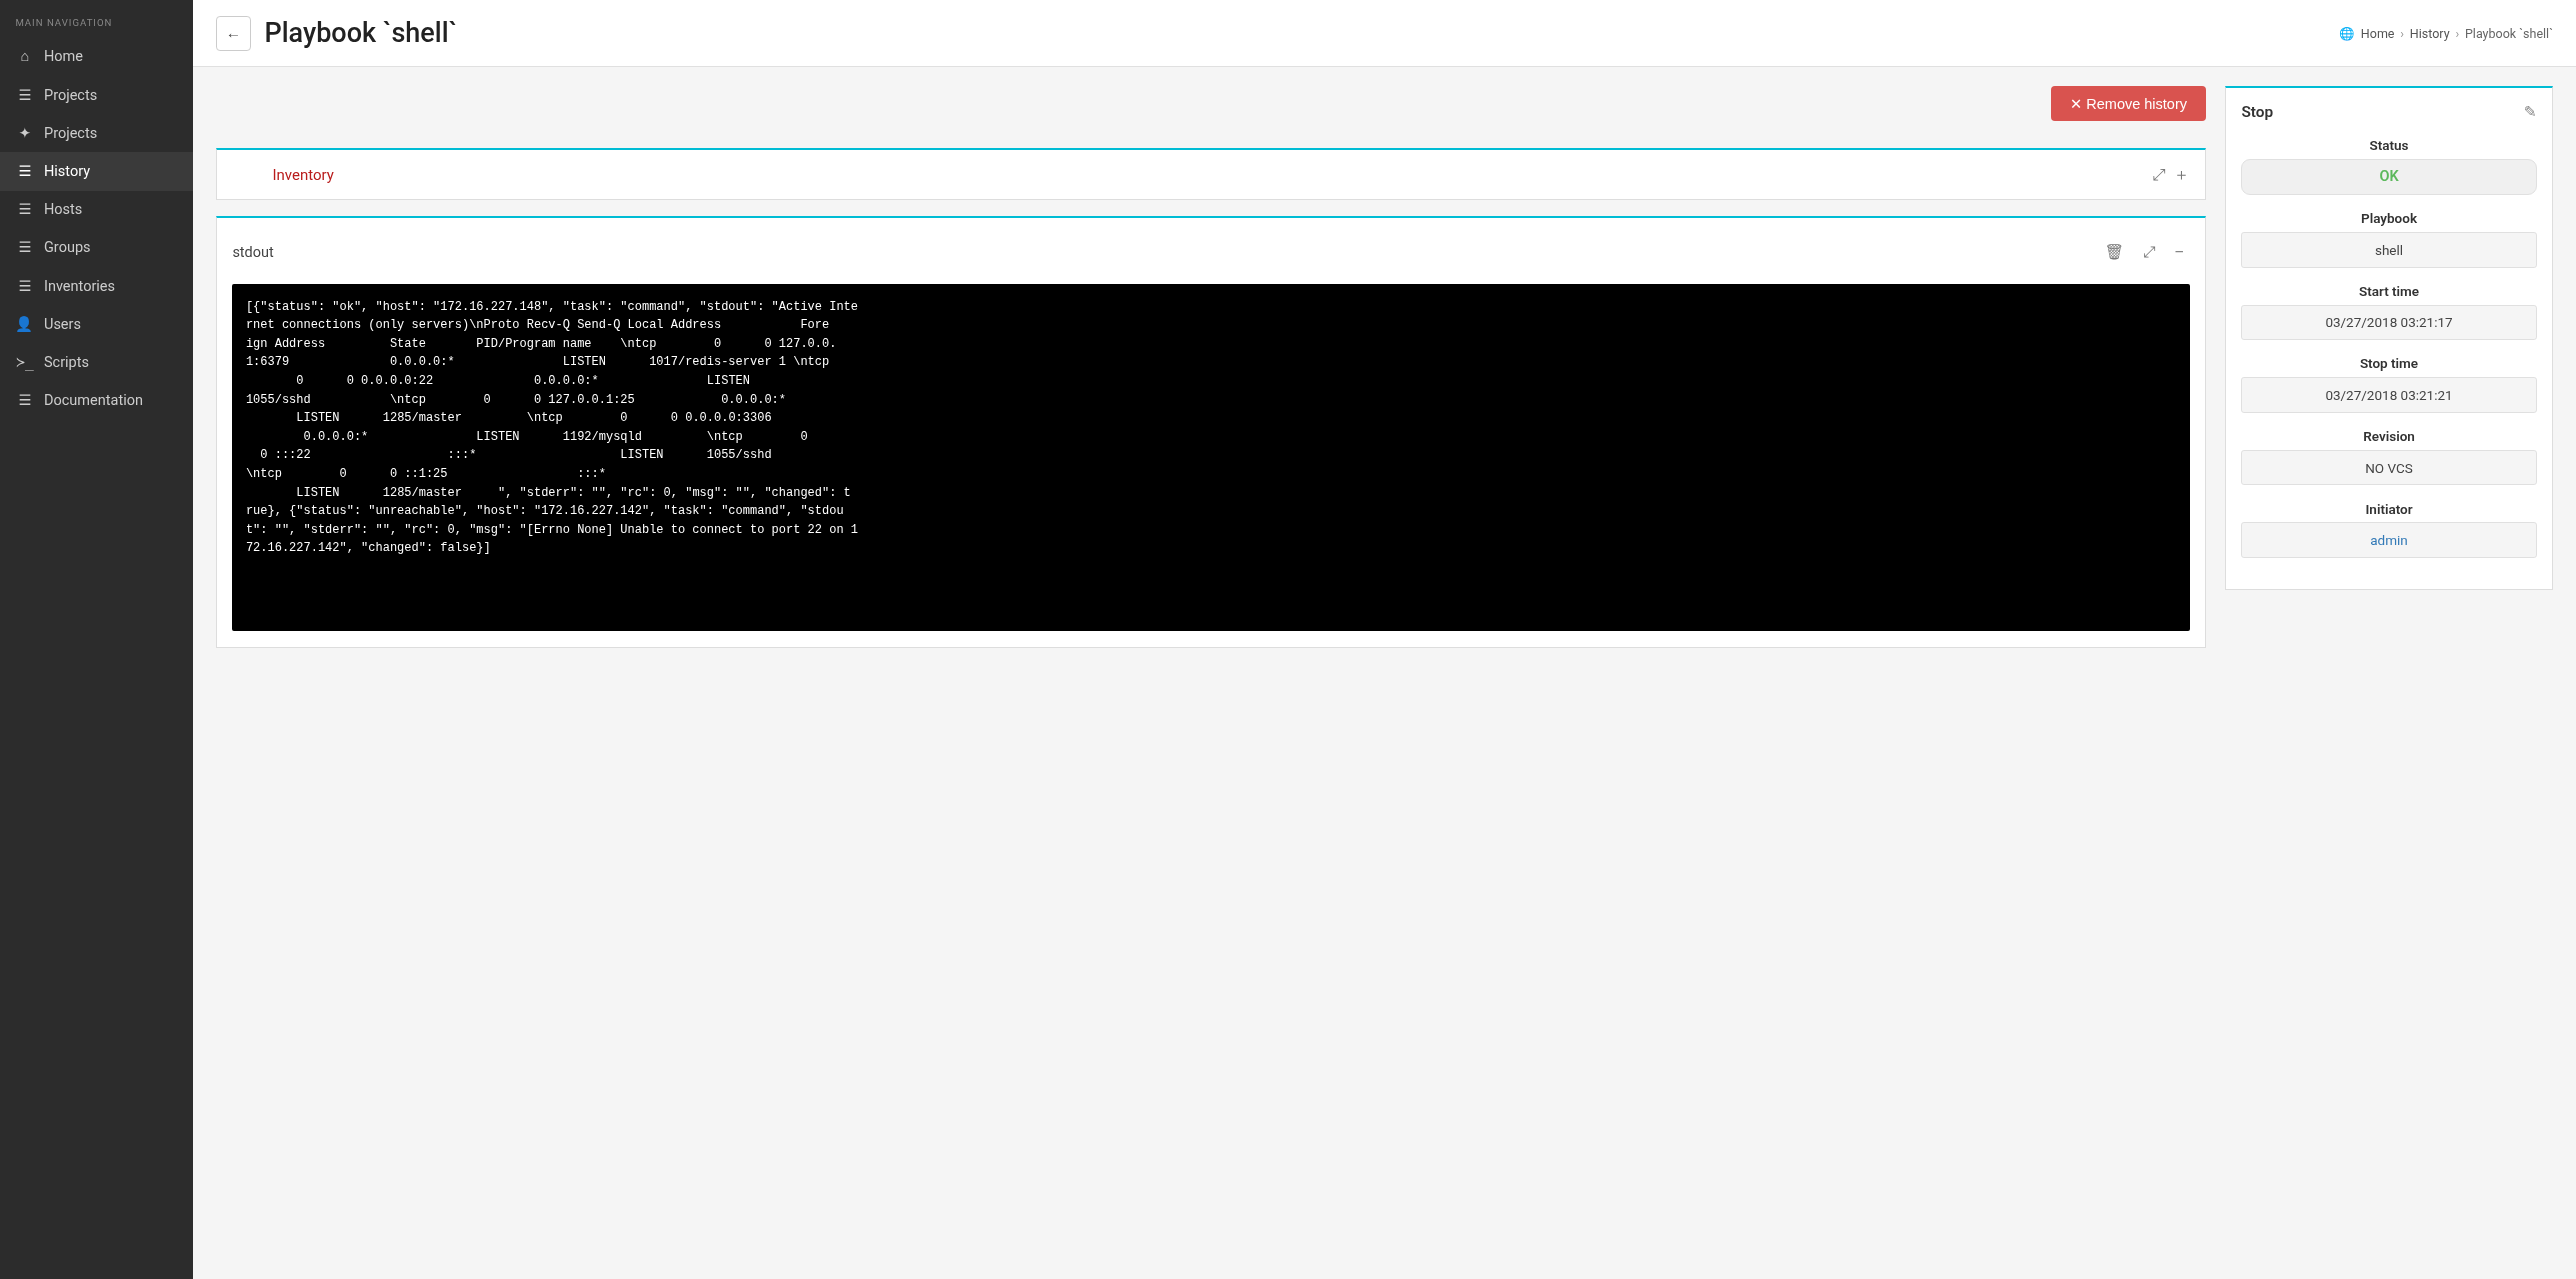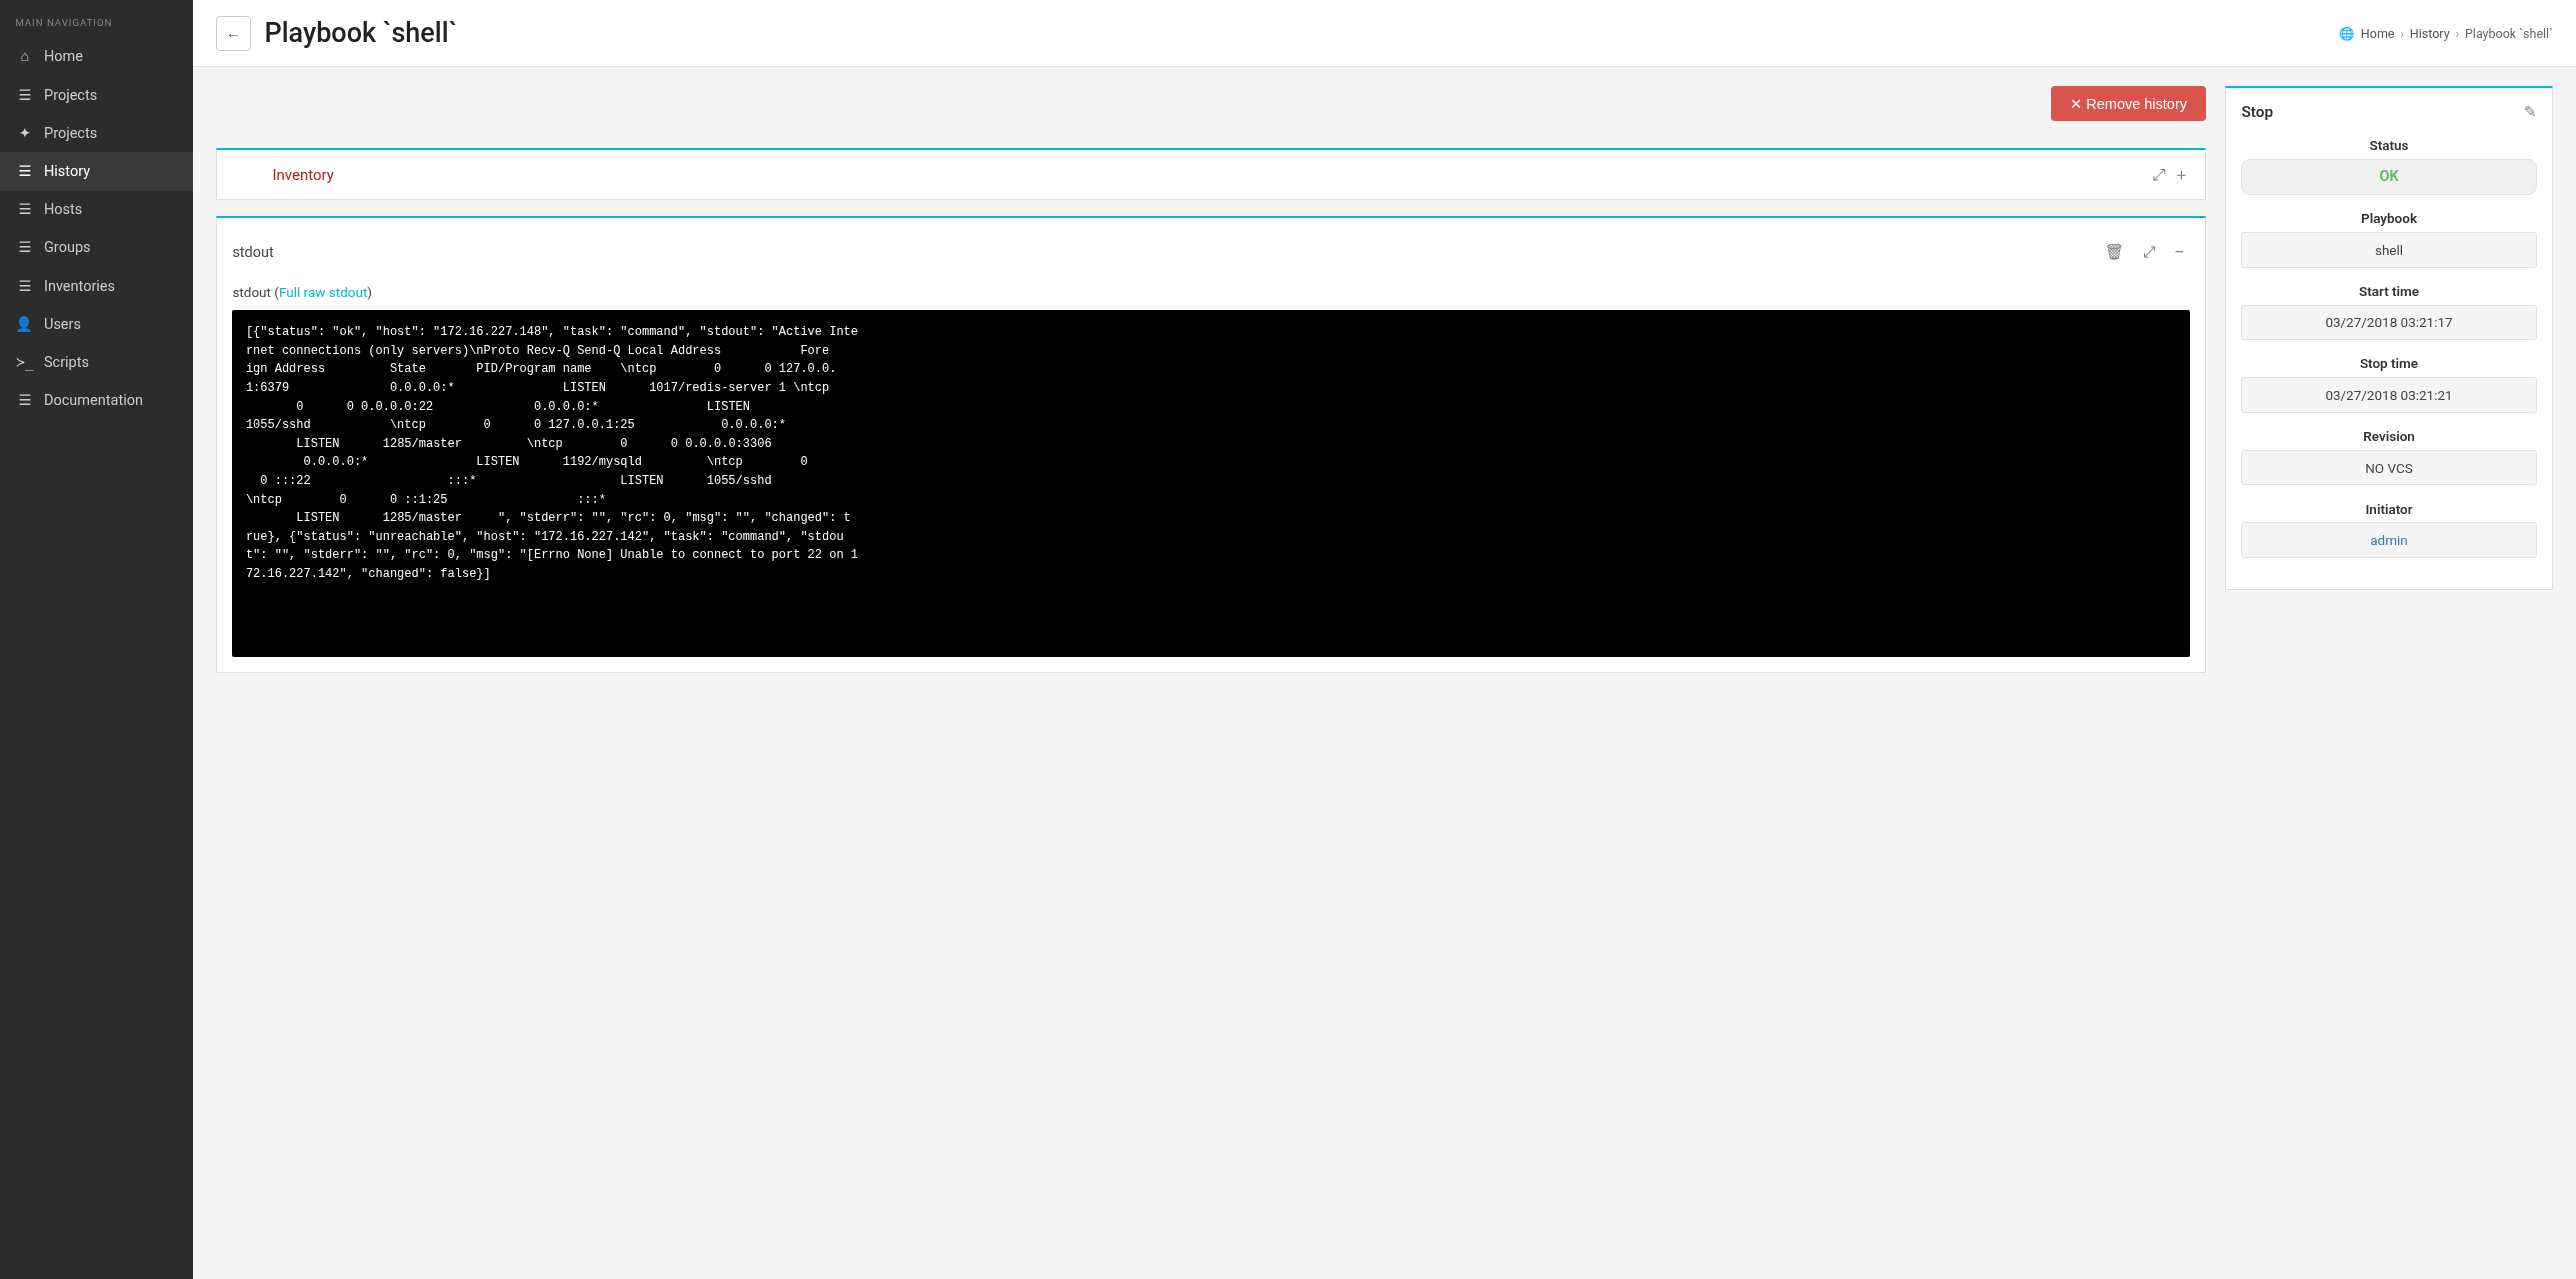--- a/index.html
+++ b/index.html
@@ -342,23 +342,20 @@
       <div class="stdout-panel">
         <div class="stdout-header">
           <span class="stdout-title">stdout</span>
           <div class="panel-actions">
             <button class="panel-action-btn" title="Delete">🗑</button>
             <button class="panel-action-btn" title="Expand">⤢</button>
             <button class="panel-action-btn" title="Collapse">−</button>
           </div>
         </div>
         <div class="stdout-content">
-          <div class="stdout-subtitle">
-            <span>stdout (</span><a class="full-raw-link" href="#">Full raw stdout</a><span>)</span>
-          </div>
           <div class="terminal">[{"status": "ok", "host": "172.16.227.148", "task": "command", "stdout": "Active Inte
 rnet connections (only servers)\nProto Recv-Q Send-Q Local Address           Fore
 ign Address         State       PID/Program name    \ntcp        0      0 127.0.0.
 1:6379              0.0.0.0:*               LISTEN      1017/redis-server 1 \ntcp
        0      0 0.0.0.0:22              0.0.0.0:*               LISTEN
 1055/sshd           \ntcp        0      0 127.0.0.1:25            0.0.0.0:*
        LISTEN      1285/master         \ntcp        0      0 0.0.0.0:3306
         0.0.0.0:*               LISTEN      1192/mysqld         \ntcp        0
   0 :::22                   :::*                    LISTEN      1055/sshd
 \ntcp        0      0 ::1:25                  :::*

